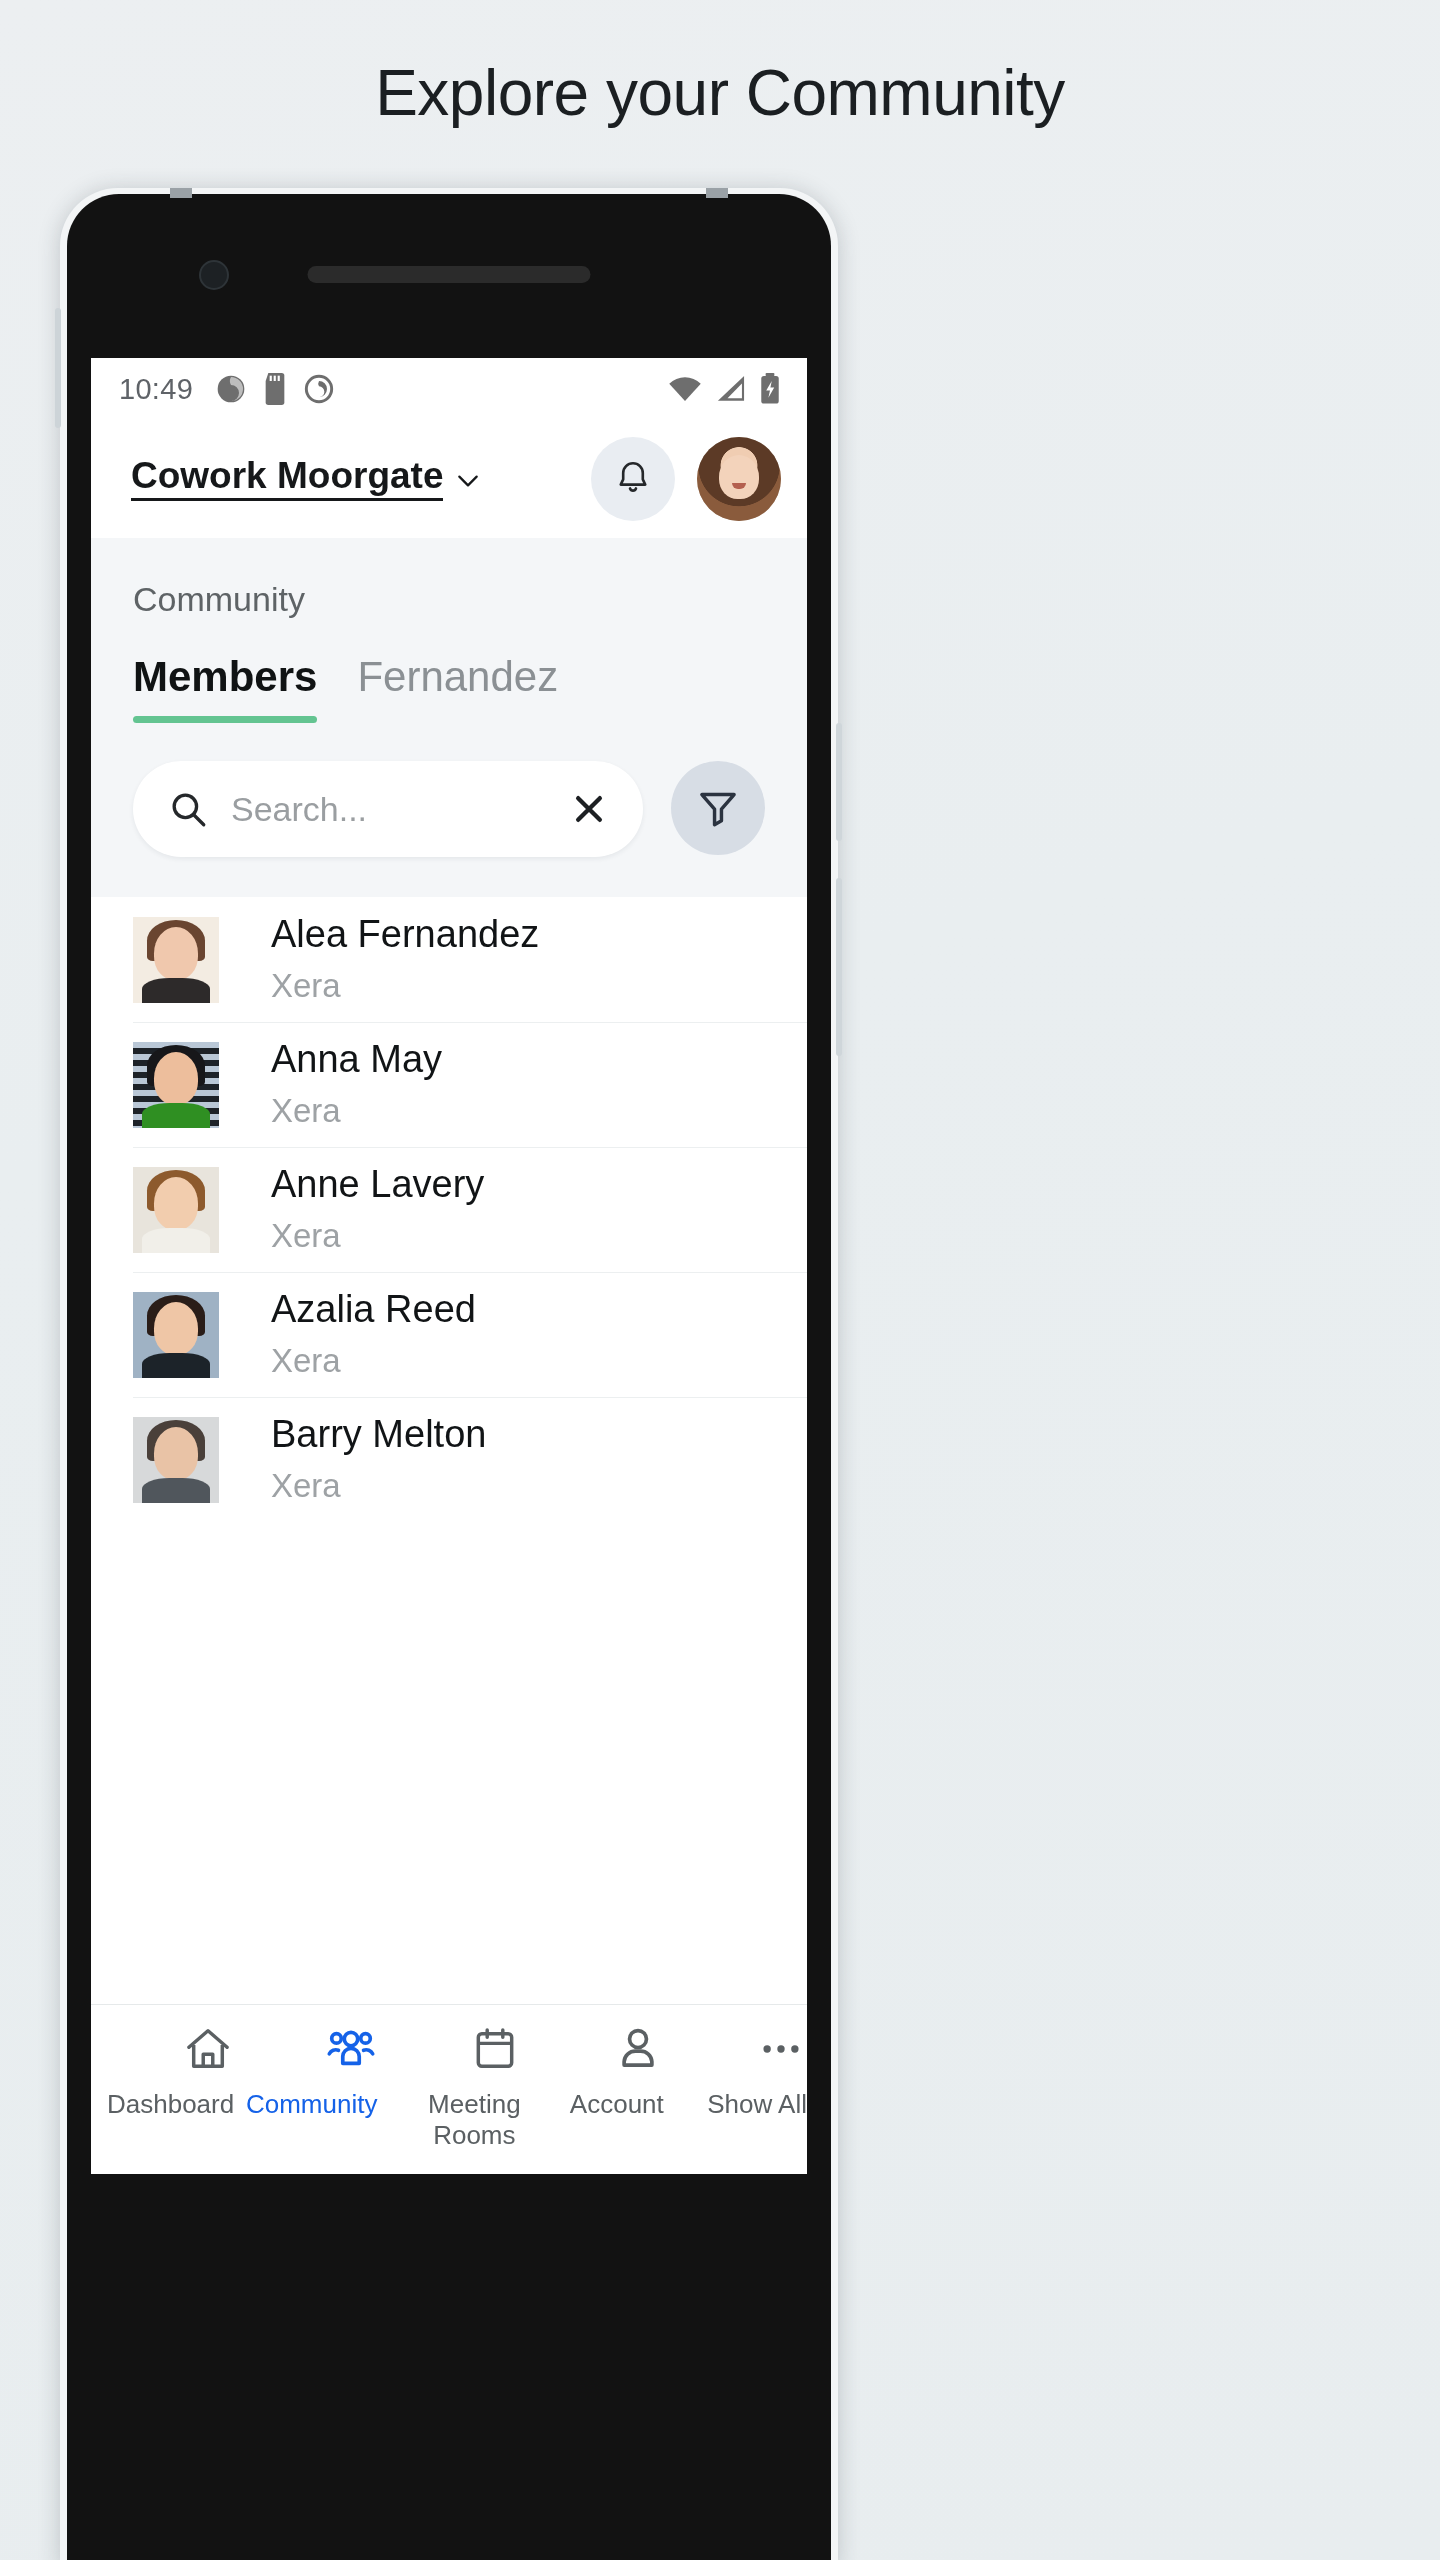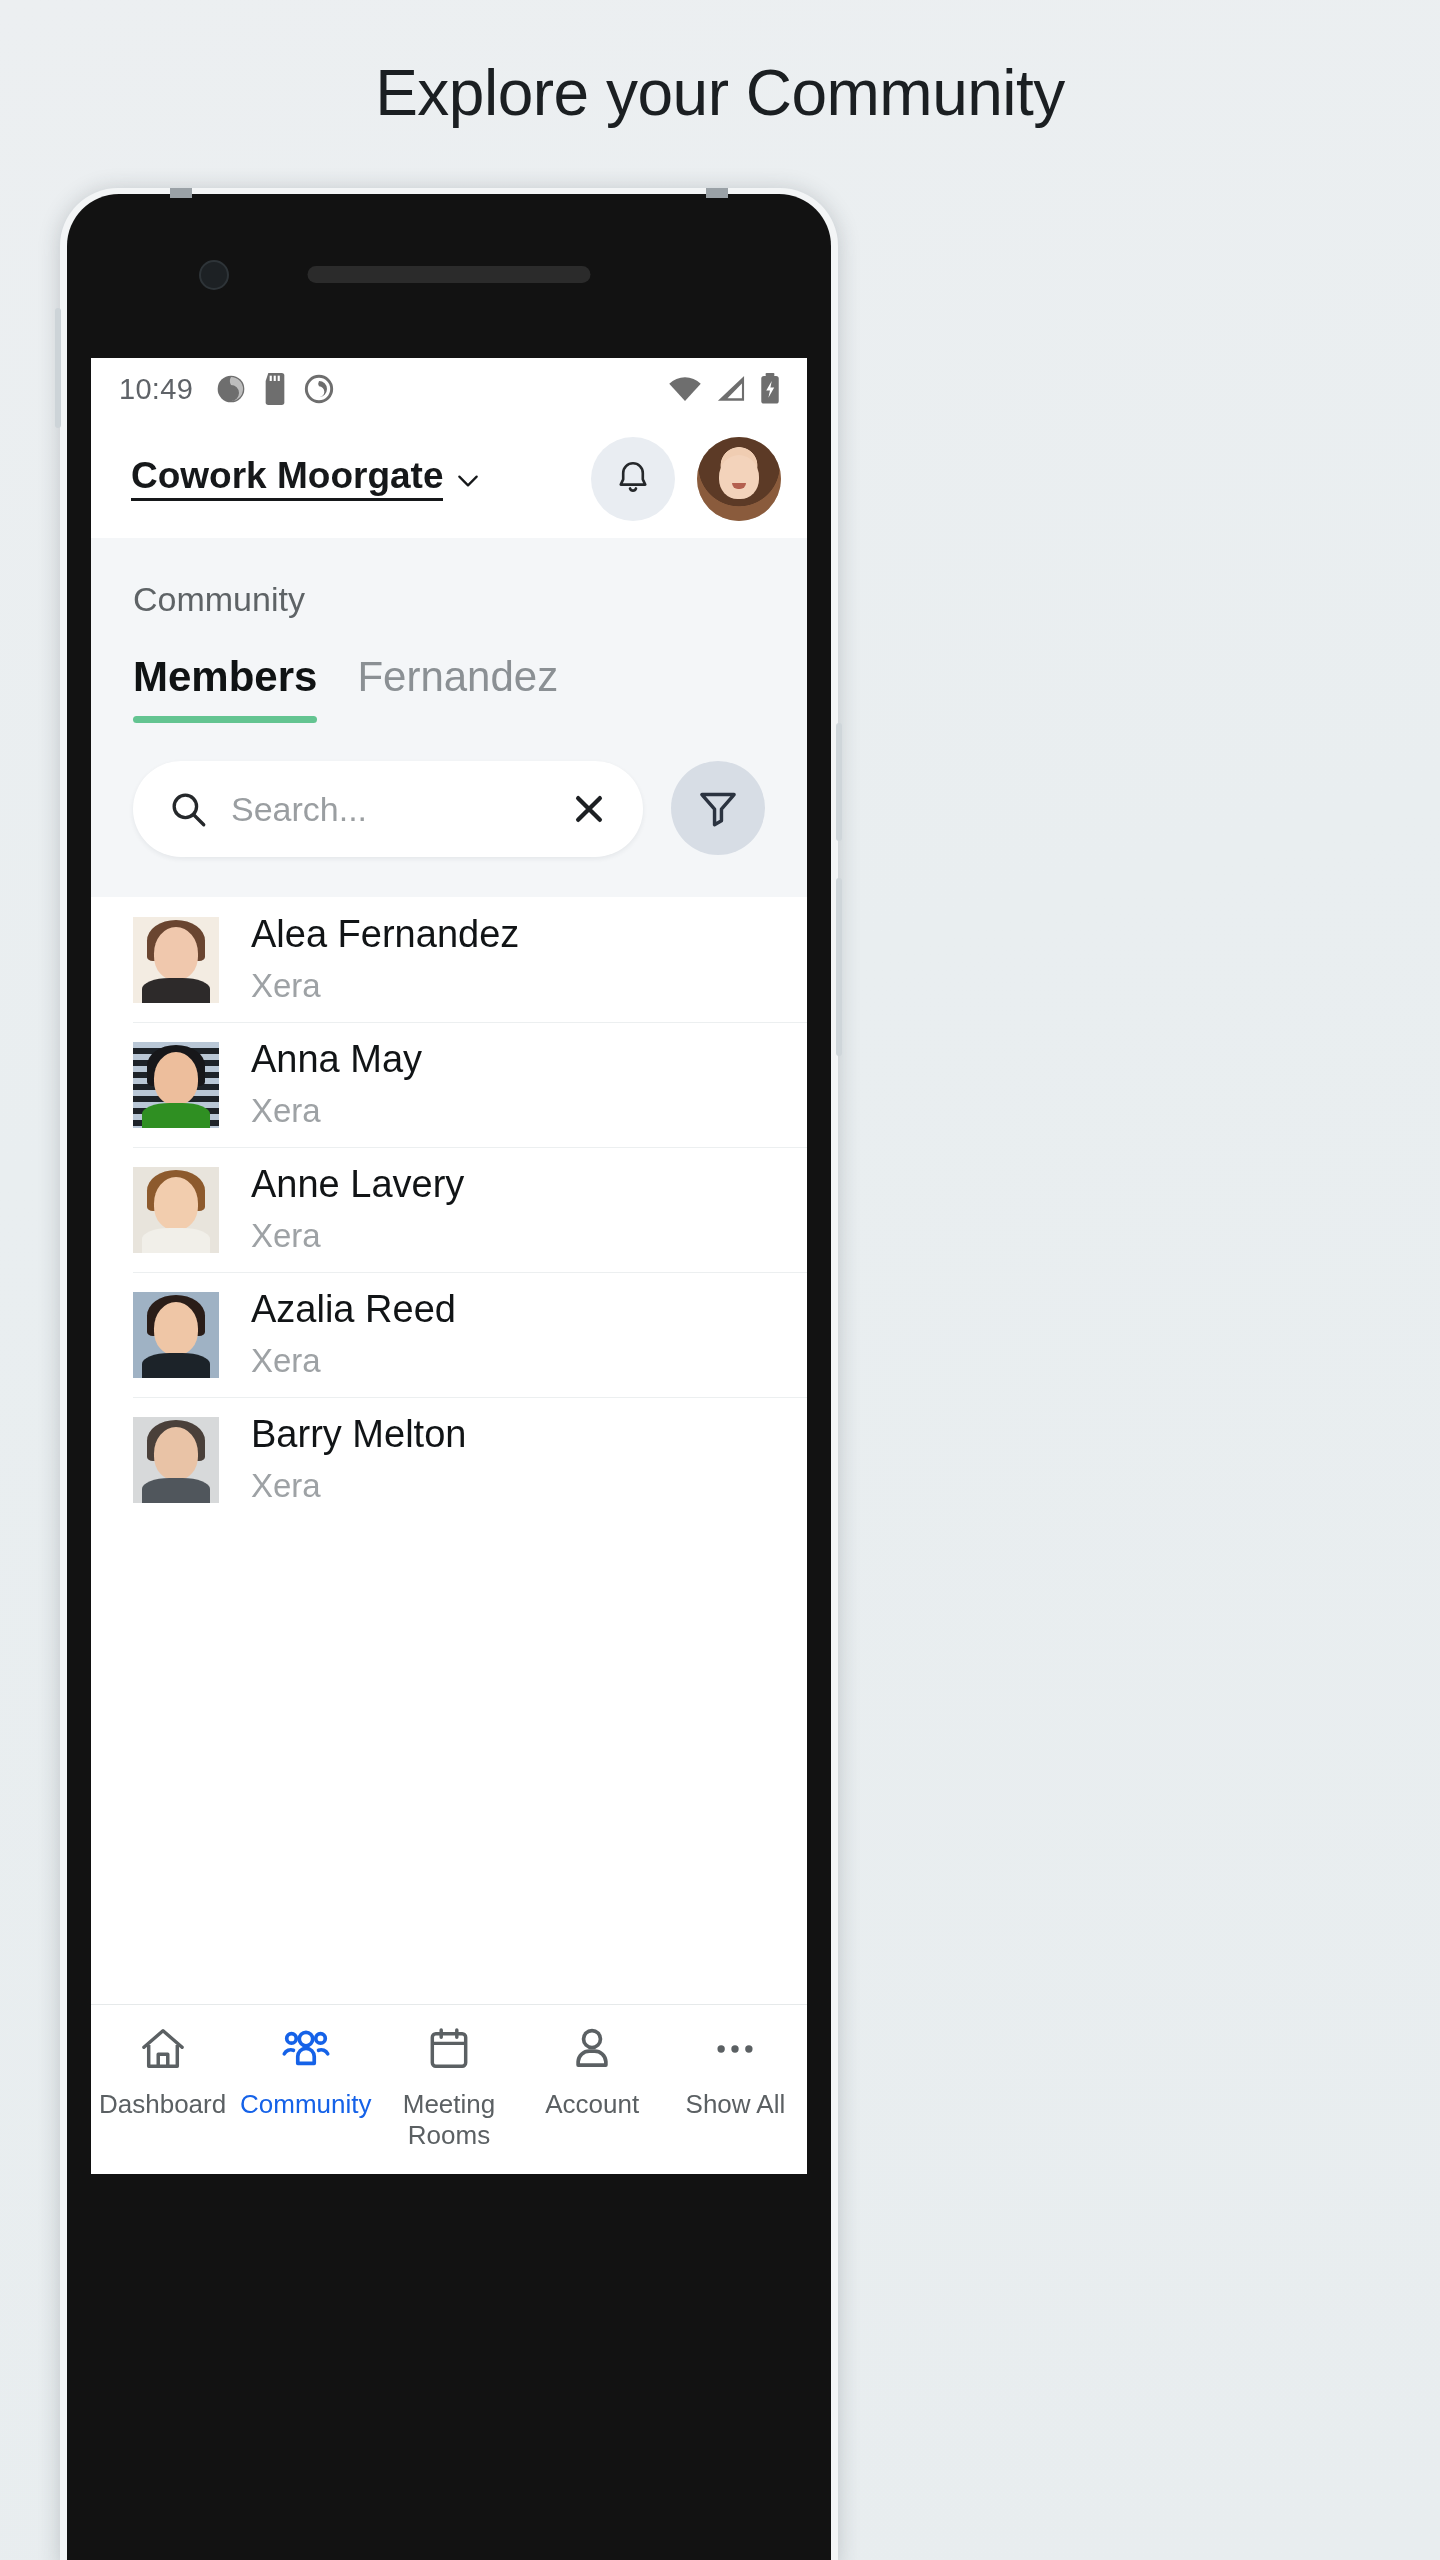--- a/index.html
+++ b/index.html
@@ -257,21 +257,21 @@
     height: 1px;
     background: #eceff0;
   }
   .m-photo {
     width: 86px; height: 86px;
     flex: 0 0 86px;
     overflow: hidden;
     position: relative;
     background: #ddd;
   }
-  .m-text { display: flex; flex-direction: column; gap: 14px; }
+  .m-text { display: flex; flex-direction: column; gap: 14px; margin-left: 20px; }
   .m-name { font-size: 38px; color: #111416; line-height: 1.05; }
   .m-company { font-size: 33px; color: #9ea2a5; line-height: 1.05; }
 
   
   .ph { position: absolute; inset: 0; }
   .ph .bg  { position:absolute; inset:0; }
   .ph .hd  { position:absolute; left:24%; top:12%; width:52%; height:62%; border-radius:50% 50% 45% 45%; }
   .ph .hr  { position:absolute; left:16%; top:4%; width:68%; height:48%; border-radius:50% 50% 10% 10%; }
   .ph .bdy { position:absolute; left:10%; top:72%; width:80%; height:32%; border-radius:40% 40% 0 0; }
 
@@ -281,21 +281,21 @@
     background: #fff;
     border-top: 1px solid #e6e9ea;
     display: flex;
     align-items: flex-start;
     padding-top: 18px;
   }
   .navitem {
     flex: 1 1 0;
     display: flex;
     flex-direction: column;
-    align-items: center;
+    align-items: flex-end;
     gap: 14px;
     color: #5b6063;
   }
   .navitem.active { color: #1562e8; }
   .nav-label { font-size: 26px; text-align: center; line-height: 1.18; }
 </style>
 </head>
 <body>
 
 <div class="page-title">Explore your Community</div>

